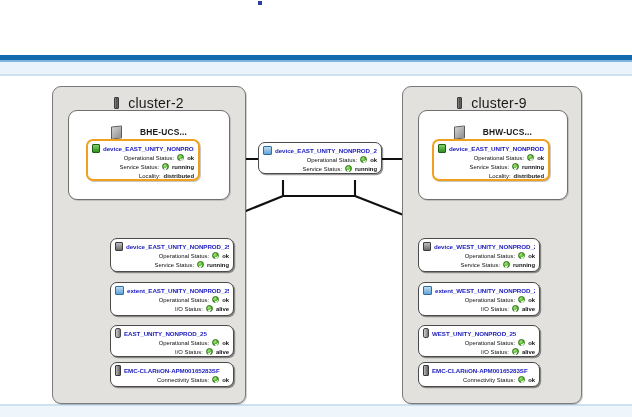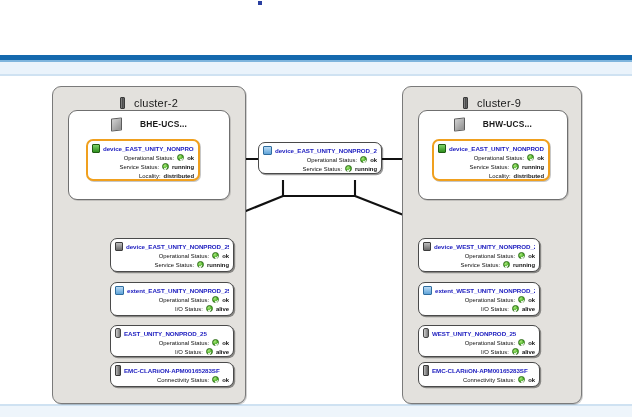--- a/index.html
+++ b/index.html
@@ -23,27 +23,27 @@
 
   .cluster{
     position:absolute;background:#e3e1dd;
     border:1px solid #7a7a7a;border-radius:9px;
     box-shadow:1px 1px 0 rgba(0,0,0,.18);
   }
   .cluster-hd{
     display:flex;align-items:center;justify-content:center;gap:9px;
     height:22px;margin-top:5px;
   }
-  .cluster-title{font-size:11px;color:#1a1a1a;letter-spacing:.2px;}
+  .cluster-title{font-size:14px;color:#1a1a1a;letter-spacing:.2px;}
 
   .ucsbox{
     position:absolute;background:#ffffff;border:1px solid #6f6f6f;
     border-radius:9px;box-shadow:1px 1px 0 rgba(0,0,0,.15);
   }
-  .ucs-hd{display:flex;align-items:center;justify-content:center;gap:18px;height:18px;margin-top:4px;}
+  .ucs-hd{display:flex;align-items:center;justify-content:center;gap:18px;height:18px;margin-top:12px;}
   .ucs-title{font-size:8.4px;font-weight:bold;color:#1a1a1a;letter-spacing:.2px;}
 
   .node{
     position:absolute;background:#ffffff;border:1px solid #4a4a4a;
     border-radius:7px;box-shadow:1.2px 1.2px 0 rgba(0,0,0,.4);
     padding:2px 4px 3px 4px;box-sizing:border-box;
   }
   .node.hl{border:2px solid #f0a01e;box-shadow:1px 1px 0 rgba(0,0,0,.22);}
   .node-hd{display:flex;align-items:center;gap:3px;height:10px;}
   .node-link{

